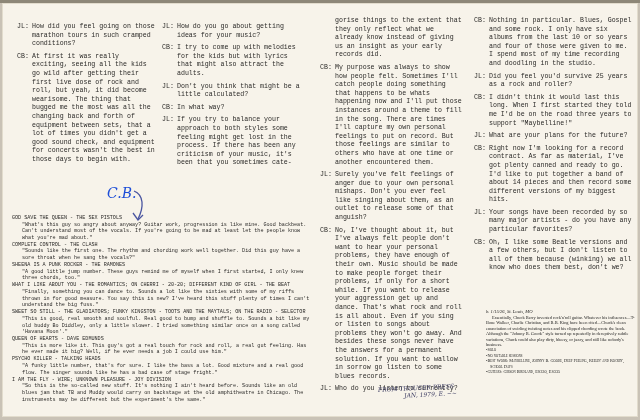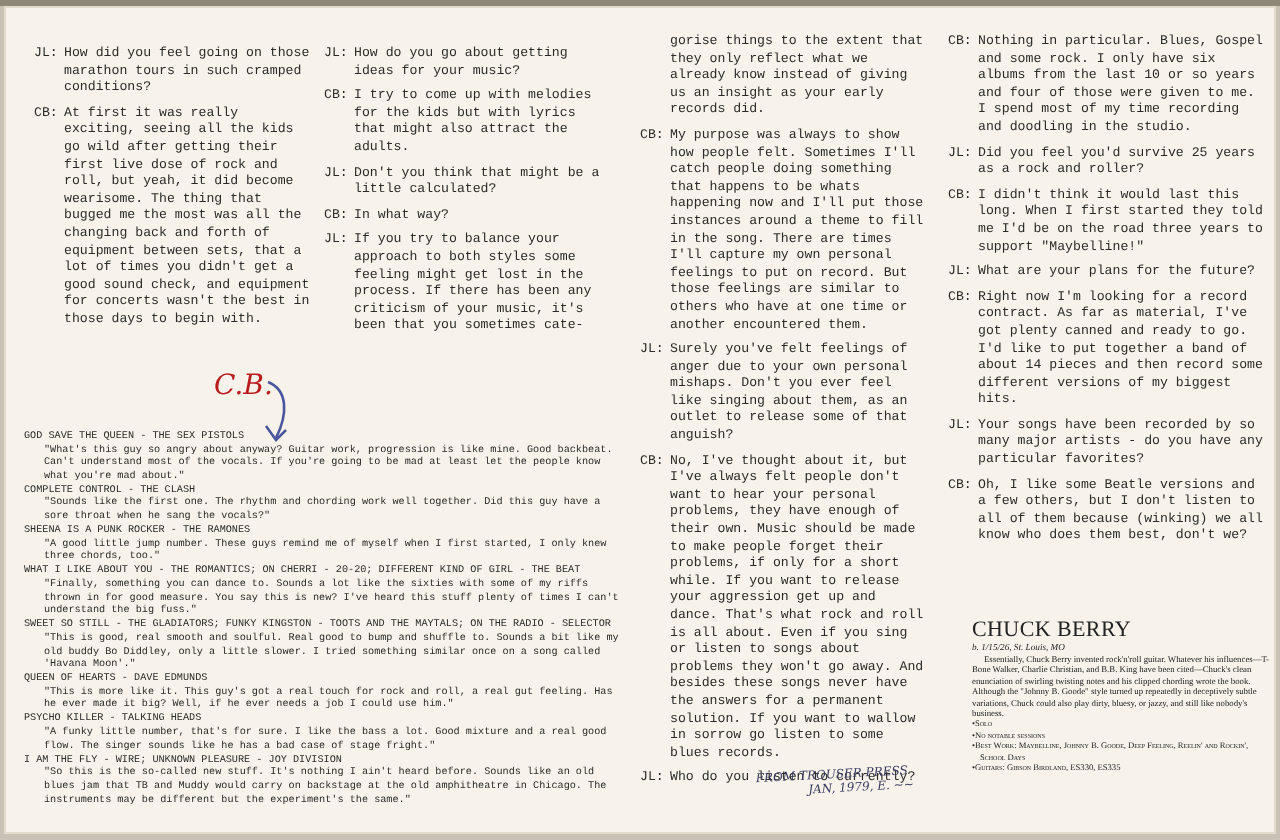--- a/index.html
+++ b/index.html
@@ -11,21 +11,21 @@
   }
   .mono { font-family:"Liberation Mono","DejaVu Sans Mono",monospace; color:#2b2a28; }
   .col { position:absolute; font-size:6.6px; line-height:8.6px; }
   .qa { margin:0 0 4px 0; padding-left:15px; text-indent:-15px; white-space:normal; }
   .qa .spk { display:inline-block; width:15px; text-indent:0; }
   .col1 { left:15px; top:20px; width:140px; }
   .col2 { left:160px; top:20px; width:140px; }
   .col3 { left:318px; top:14px; width:142px; }
   .col3 .cont { margin:0 0 4px 15px; }
   .col4 { left:472px; top:14px; width:158px; }
-  .hand { position:absolute; font-family:"DejaVu Serif",serif; color:#b91c1c; font-style:italic; }
+  .hand { position:absolute; font-family:"DejaVu Serif",serif; color:#1d4ed8; font-style:italic; }
   .cb-sign { left:105px; top:182px; font-size:14px; }
   .arrow { position:absolute; left:128px; top:186px; }
   .note { left:376px; top:381px; font-size:6px; line-height:7px; color:#3a3a60; transform:rotate(-3deg); }
   .reviews { position:absolute; left:10px; top:212px; width:300px; font-size:5.1px; line-height:6.6px; }
   .rv { margin:0 0 0.5px 0; }
   .rv .title { display:block; }
   .rv .quote { display:block; padding-left:10px; }
   .bio { position:absolute; left:484px; top:306px; width:150px; font-family:"Liberation Serif","DejaVu Serif",serif; color:#222; }
   .bio .name { font-size:11px; line-height:12px; letter-spacing:0.2px; }
   .bio .dates { font-size:4.6px; line-height:6px; font-style:italic; }
@@ -110,21 +110,20 @@
         <span class="quote">"So this is the so-called new stuff. It's nothing I ain't heard before. Sounds like an old blues jam that TB and Muddy would carry on backstage at the old amphitheatre in Chicago. The instruments may be different but the experiment's the same."</span>
       </div>
   </div>
 
   <div class="hand note">
     <div>FROM TROUSER PRESS</div>
     <div style="padding-left:26px">JAN, 1979, E. ~~</div>
   </div>
 
   <div class="bio">
-    <div class="name">CHUCK BERRY</div>
     <div class="dates">b. 1/15/26, St. Louis, MO</div>
     <div class="body">Essentially, Chuck Berry invented rock'n'roll guitar. Whatever his influences—T-Bone Walker, Charlie Christian, and B.B. King have been cited—Chuck's clean enunciation of swirling twisting notes and his clipped chording wrote the book. Although the "Johnny B. Goode" style turned up repeatedly in deceptively subtle variations, Chuck could also play dirty, bluesy, or jazzy, and still like nobody's business.</div>
     <div class="fact">•Solo</div>
     <div class="fact">•No notable sessions</div>
     <div class="fact">•Best Work: Maybelline, Johnny B. Goode, Deep Feeling, Reelin' and Rockin', School Days</div>
     <div class="fact">•Guitars: Gibson Birdland, ES330, ES335</div>
   </div>
 
 </div>
 

